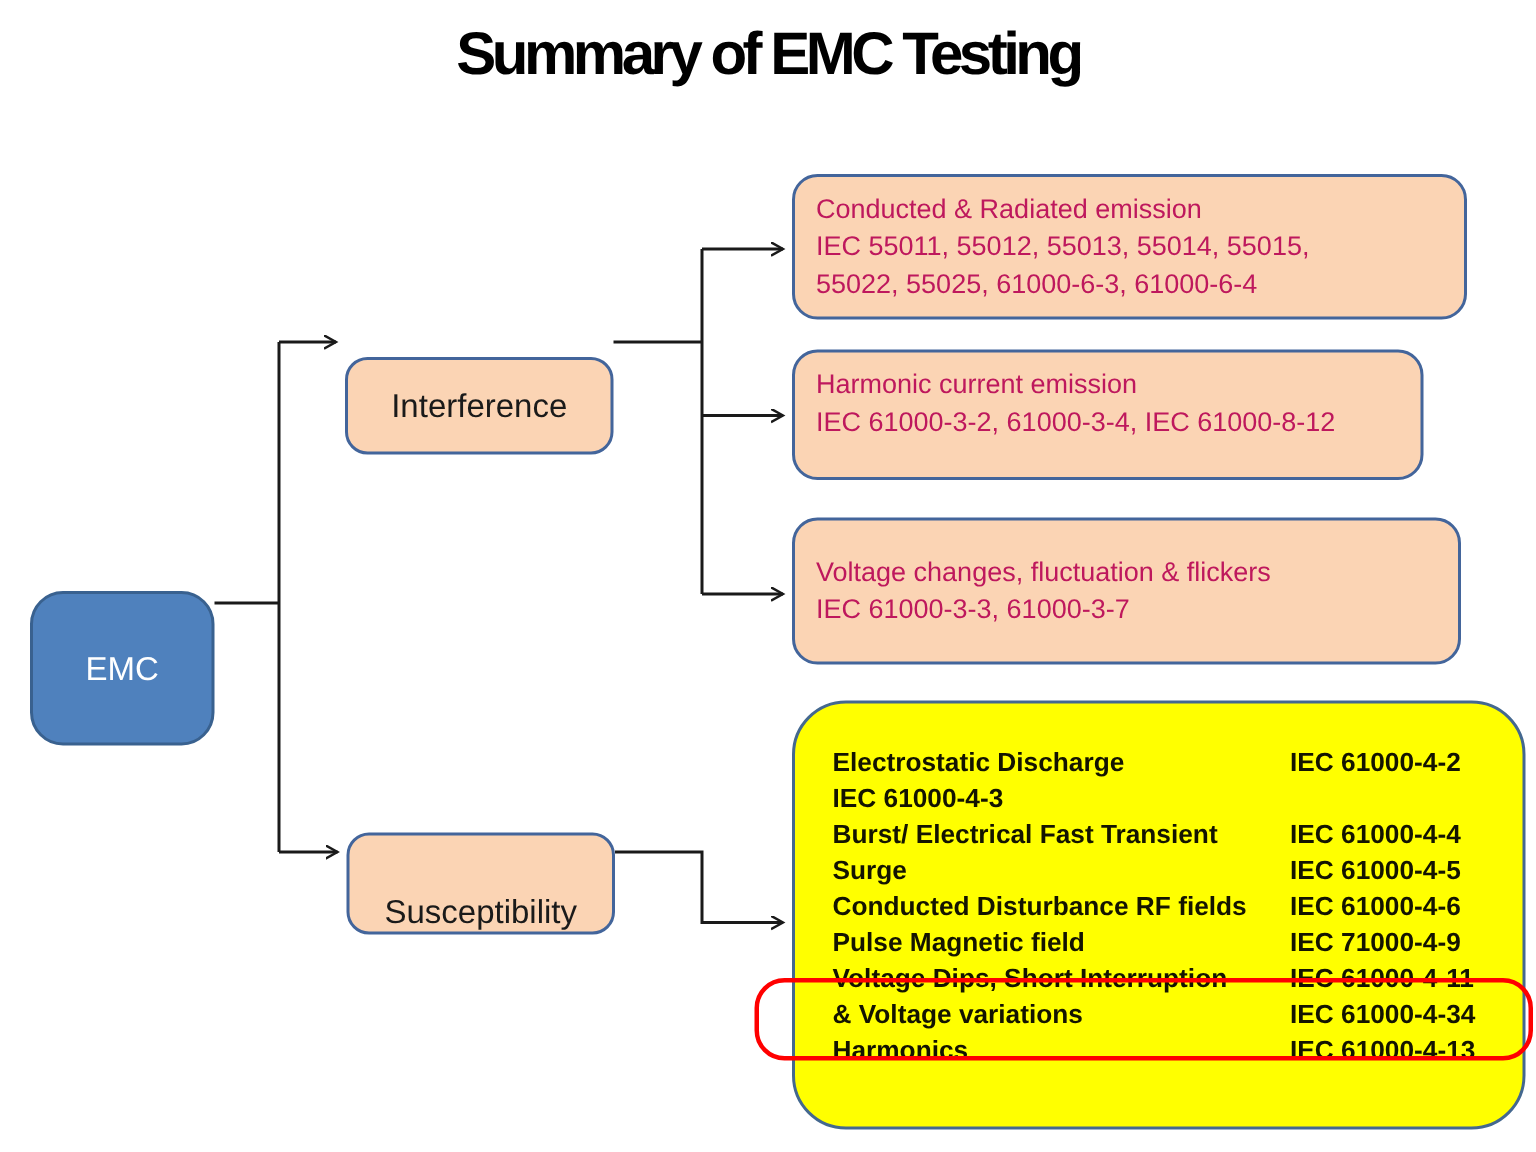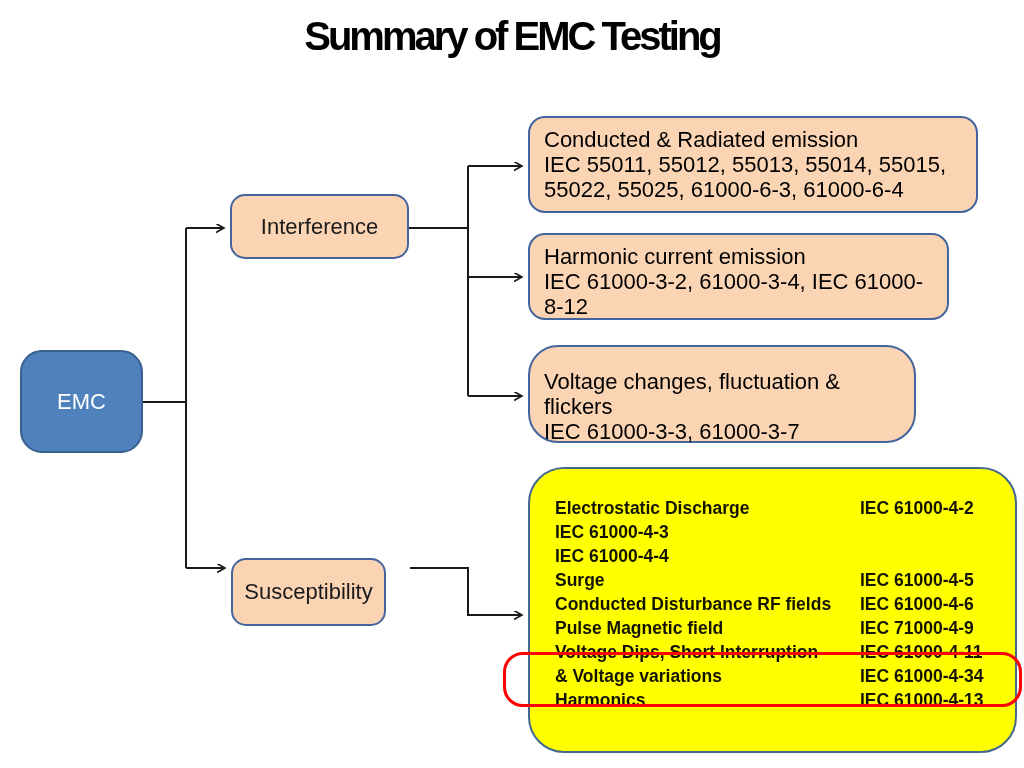--- a/index.html
+++ b/index.html
@@ -10,38 +10,39 @@
   #title{
     position:absolute;left:0;top:14px;width:1024px;text-align:center;
     font-size:40px;font-weight:bold;color:#000;letter-spacing:-3px;
   }
   svg.connectors{position:absolute;left:0;top:0;z-index:1;}
   .node{
     position:absolute;box-sizing:border-box;z-index:2;
     display:flex;align-items:center;justify-content:center;
     border:2.5px solid #43659b;border-radius:15px;
     color:#1a1a1a;
+    margin-top:44px;
   }
   .node-emc{
     left:20px;top:350px;width:123px;height:103px;
     background:#4f81bd;border-color:#39618f;border-radius:22px;
     color:#ffffff;font-size:22px;
   }
   .node-mid{background:#fbd4b4;font-size:22px;}
   .node-interference{left:230px;top:194px;width:179px;height:65px;}
-  .node-susceptibility{left:231px;top:558px;width:155px;height:68px;}
+  .node-susceptibility{left:231px;top:511px;width:179px;height:68px;align-items:flex-end;}
   .embox{
     position:absolute;box-sizing:border-box;z-index:2;
     background:#fbd4b4;border:2.5px solid #43659b;border-radius:17px;
-    color:#000000;font-size:22px;line-height:25px;
+    color:#be185d;font-size:18px;line-height:25px;
     padding:9px 8px 8px 14px;
   }
   .embox1{left:528px;top:116px;width:450px;height:97px;}
   .embox2{left:528px;top:233px;width:421px;height:87px;}
-  .embox3{left:528px;top:345px;width:388px;height:98px;padding-top:22px;border-radius:30px;}
+  .embox3{left:528px;top:345px;width:446px;height:98px;padding-top:22px;}
   .yellowbox{
     position:absolute;left:528px;top:467px;width:489px;height:286px;
     box-sizing:border-box;z-index:2;
     background:#ffff00;border:2.5px solid #44688f;border-radius:36px;
   }
   .yrows{position:absolute;left:25px;top:27px;width:450px;}
   .yrow{display:flex;height:24px;align-items:center;font-size:17.5px;color:#141400;font-weight:bold;}
   .yrow .test{width:305px;flex:none;}
   .yrow .std{flex:none;}
   .red-highlight{
@@ -111,20 +112,21 @@
   <div class="yellowbox">
     <div class="yrows">
       <div class="yrow">
         <span class="test">Electrostatic Discharge</span>
         <span class="std">IEC 61000-4-2</span>
       </div>
       <div class="yrow">
         <span class="std">IEC 61000-4-3</span>
       </div>
       <div class="yrow">
+        <span class="test">Burst/ Electrical Fast Transient</span>
         <span class="std">IEC 61000-4-4</span>
       </div>
       <div class="yrow">
         <span class="test">Surge</span>
         <span class="std">IEC 61000-4-5</span>
       </div>
       <div class="yrow">
         <span class="test">Conducted Disturbance RF fields</span>
         <span class="std">IEC 61000-4-6</span>
       </div>

